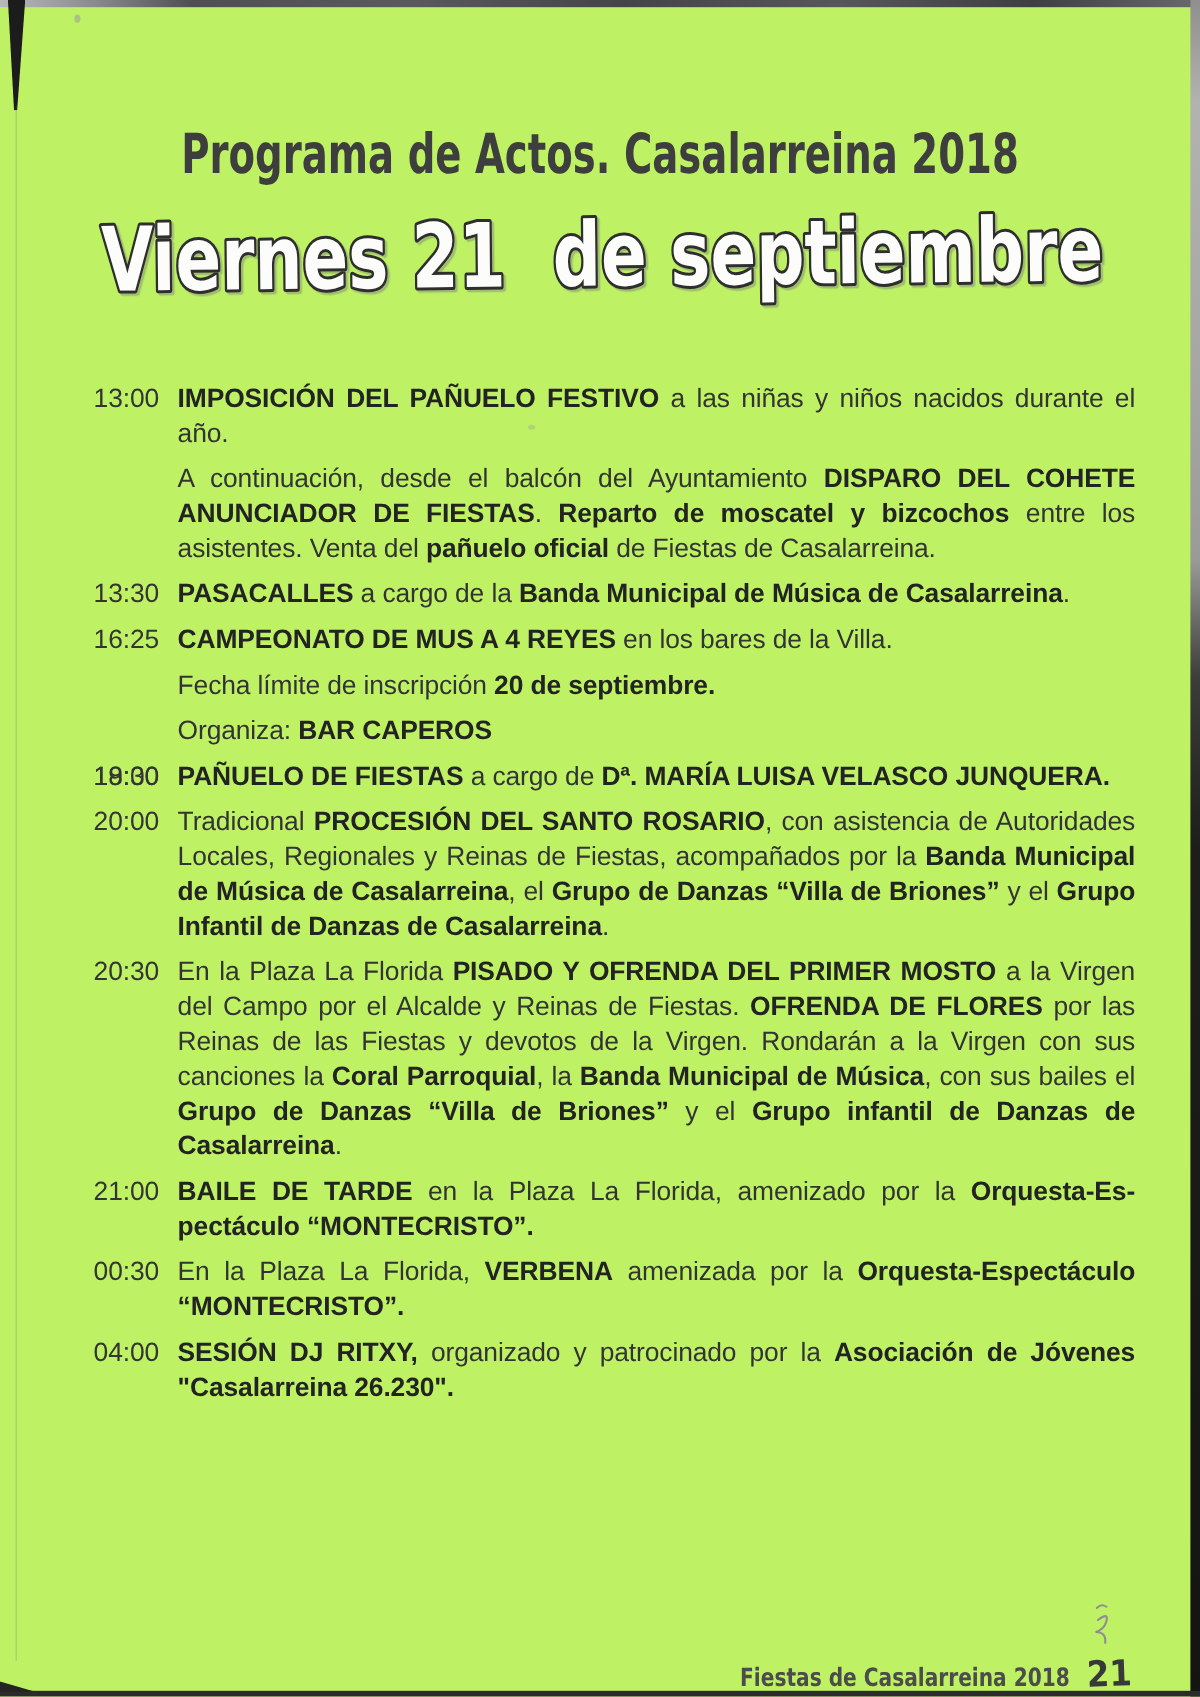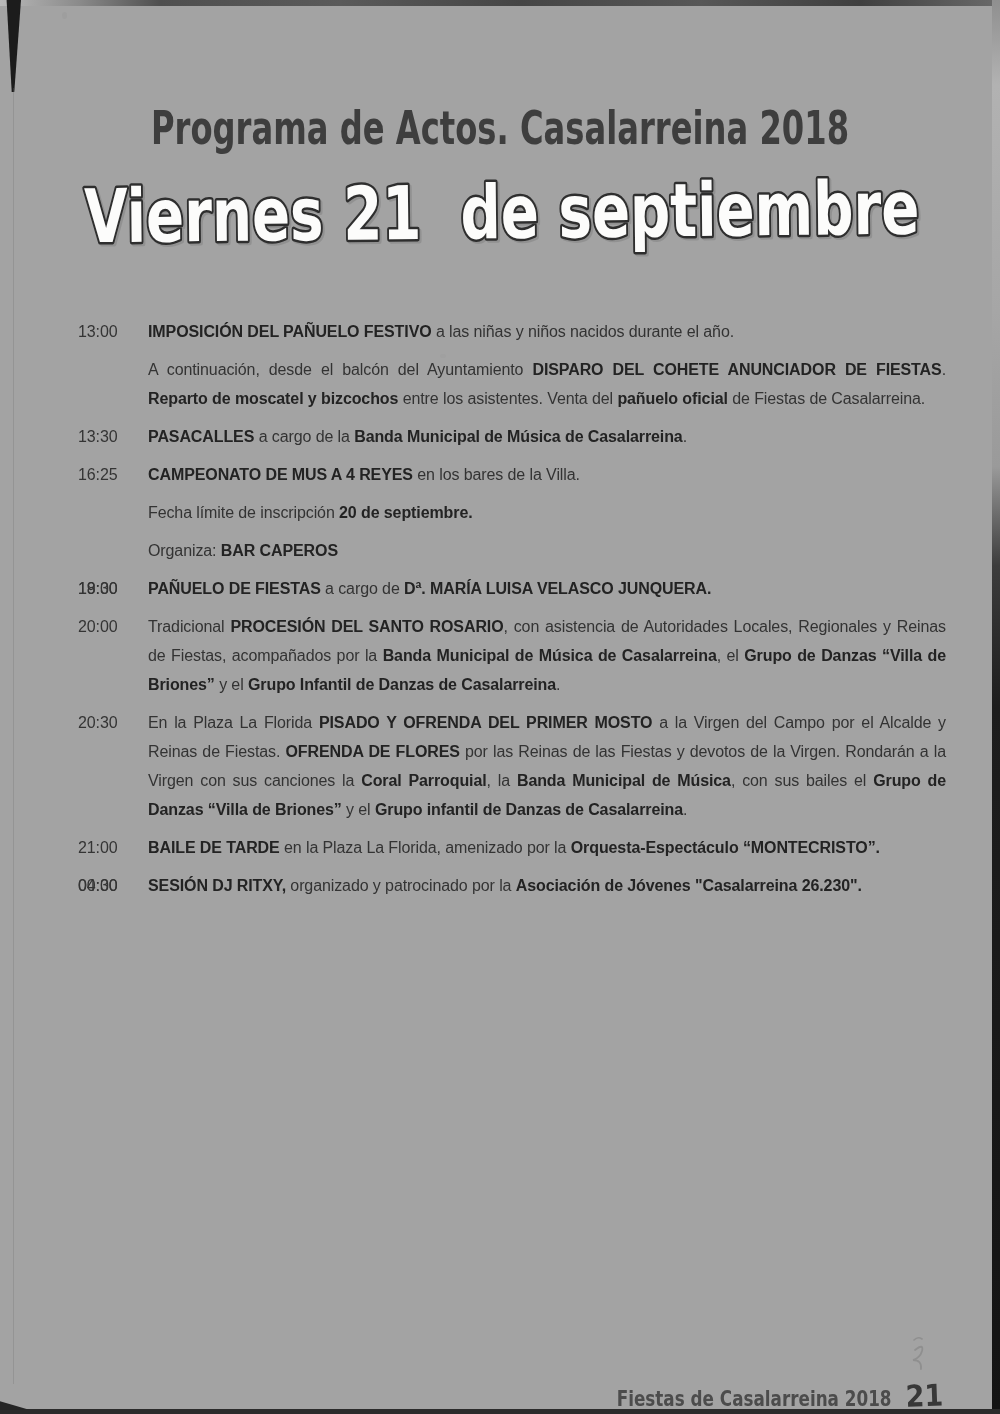--- a/index.html
+++ b/index.html
@@ -1,19 +1,19 @@
 <!DOCTYPE html>
 <html><head>
 <meta charset="utf-8">
 <title>Programa de Actos. Casalarreina 2018</title>
 <style>
   html,body{margin:0;padding:0;background:#e8e8e8;}
   .page{
     position:relative;width:1000px;height:1414px;margin:0 auto;
-    background:#a3a3a3;overflow:hidden;
+    background:#bef264;overflow:hidden;
     font-family:"Liberation Sans",sans-serif;color:#2f2f2f;
   }
   
   .top-band{position:absolute;top:0;left:0;right:0;height:6px;
     background:linear-gradient(90deg,#b9b9b9 0%,#8a8a8a 8%,#4f4f4f 16%,#5a5a5a 34%,#454545 52%,#575757 70%,#3f3f3f 86%,#6a6a6a 100%);}
   .bottom-band{position:absolute;bottom:0;left:0;right:0;height:5px;background:#2b2b2b;}
   .right-band{position:absolute;top:0;right:0;width:8px;height:100%;
     background:linear-gradient(180deg,#8f8f8f 0%,#b2b2b2 6%,#a6a6a6 22%,#9a9a9a 33%,#3c3c3c 40%,#1d1d1d 50%,#141414 100%);}
   .left-wedge{position:absolute;top:0;left:5px;width:16px;height:92px;background:#1c1c1c;
     clip-path:polygon(10% 0,100% 0,58% 100%,42% 100%);}
@@ -29,21 +29,21 @@
     position:absolute;top:103px;left:0;width:100%;margin:0;text-align:center;
     font-family:"DejaVu Sans",sans-serif;font-weight:bold;font-size:46px;line-height:1.1;
     color:#3e3e3e;transform:scaleX(0.70);transform-origin:50% 50%;letter-spacing:0px;
   }
   .day-title-wrap{position:absolute;top:174px;left:80px;width:845px;height:102px;
     filter:drop-shadow(2px 2px 0 rgba(125,125,125,.45));}
   .day-title-wrap svg{display:block;width:845px;height:102px;}
   
   .schedule{position:absolute;top:317px;left:78px;width:868px;}
   .event{position:relative;padding-left:70px;margin:0 0 9px 0;
-    font-size:16px;line-height:29px;text-align:justify;letter-spacing:-0.1px;}
+    font-size:22px;line-height:29px;text-align:justify;letter-spacing:-0.1px;}
   .event .time{position:absolute;left:0;top:0;width:70px;font-weight:normal;color:#343434;}
   .seg-n{font-weight:normal;color:#333333;}
   .seg-b{font-weight:bold;color:#232323;}
   .seg-bi{font-weight:bold;color:#232323;}
   
   .footer{position:absolute;top:1378px;right:54px;white-space:nowrap;}
   .footer-label{display:inline-block;font-family:"DejaVu Sans",sans-serif;font-weight:bold;
     font-size:21px;color:#4c4c4c;transform:scaleX(0.80);transform-origin:100% 80%;}
   .page-number{display:inline-block;font-family:"DejaVu Sans",sans-serif;font-weight:bold;
     font-size:30px;color:#383838;margin-left:8px;transform:rotate(-2deg) scaleX(0.9);transform-origin:50% 80%;}
@@ -81,21 +81,21 @@
       <div class="event"><span class="time"></span><span class="etext"><span class="seg-n">A continuación, desde el balcón del Ayuntamiento </span><span class="seg-b">DISPARO DEL COHETE ANUNCIADOR DE FIESTAS</span><span class="seg-n">. </span><span class="seg-b">Reparto de moscatel y bizcochos</span><span class="seg-n"> entre los asistentes. Venta del </span><span class="seg-b">pañuelo oficial</span><span class="seg-n"> de Fiestas de Casalarreina.</span></span></div>
       <div class="event"><span class="time">13:30</span><span class="etext"><span class="seg-b">PASACALLES</span><span class="seg-n"> a cargo de la </span><span class="seg-b">Banda Municipal de Música de Casalarrei­na</span><span class="seg-n">.</span></span></div>
       <div class="event"><span class="time">16:25</span><span class="etext"><span class="seg-b">CAMPEONATO DE MUS A 4 REYES</span><span class="seg-n"> en los bares de la Villa.</span></span></div>
       <div class="event"><span class="time"></span><span class="etext"><span class="seg-n">Fecha límite de inscripción </span><span class="seg-b">20 de septiembre.</span></span></div>
       <div class="event"><span class="time"></span><span class="etext"><span class="seg-n">Organiza: </span><span class="seg-b">BAR CAPEROS</span></span></div>
       <div class="event"><span class="time">18:00</span></div>
       <div class="event"><span class="time">19:30</span><span class="etext"><span class="seg-b">PAÑUELO DE FIESTAS</span><span class="seg-n"> a cargo de </span><span class="seg-b">Dª. MARÍA LUISA VELASCO JUNQUE­RA.</span></span></div>
       <div class="event"><span class="time">20:00</span><span class="etext"><span class="seg-n">Tradicional </span><span class="seg-b">PROCESIÓN DEL SANTO ROSARIO</span><span class="seg-n">, con asistencia de Au­toridades Locales, Regionales y Reinas de Fiestas, acompañados por la </span><span class="seg-b">Banda Municipal de Música de Casalarreina</span><span class="seg-n">, el </span><span class="seg-b">Grupo de Danzas </span><span class="seg-bi">“Villa de Briones”</span><span class="seg-n"> y el </span><span class="seg-b">Grupo Infantil de Danzas de Casalarreina</span><span class="seg-n">.</span></span></div>
       <div class="event"><span class="time">20:30</span><span class="etext"><span class="seg-n">En la Plaza La Florida </span><span class="seg-b">PISADO Y OFRENDA DEL PRIMER MOSTO</span><span class="seg-n"> a la Vir­gen del Campo por el Alcalde y Reinas de Fiestas. </span><span class="seg-b">OFRENDA DE FLORES</span><span class="seg-n"> por las Reinas de las Fiestas y devotos de la Virgen. Rondarán a la Virgen con sus canciones la </span><span class="seg-b">Coral Parroquial</span><span class="seg-n">, la </span><span class="seg-b">Banda Municipal de Música</span><span class="seg-n">, con sus bailes el </span><span class="seg-b">Grupo de Danzas </span><span class="seg-bi">“Villa de Briones”</span><span class="seg-n"> y el </span><span class="seg-b">Grupo infantil de Danzas de Casalarreina</span><span class="seg-n">.</span></span></div>
       <div class="event"><span class="time">21:00</span><span class="etext"><span class="seg-b">BAILE DE TARDE</span><span class="seg-n"> en la Plaza La Florida, amenizado por la </span><span class="seg-b">Orquesta-Es­pectáculo </span><span class="seg-bi">“MONTECRISTO”</span><span class="seg-b">.</span></span></div>
-      <div class="event"><span class="time">00:30</span></div>
+      <div class="event"><span class="time">00:30</span><span class="etext"><span class="seg-n">En la Plaza La Florida, </span><span class="seg-b">VERBENA</span><span class="seg-n"> amenizada por la </span><span class="seg-b">Orquesta-Espectáculo </span><span class="seg-bi">“MONTECRISTO”</span><span class="seg-b">.</span></span></div>
       <div class="event"><span class="time">04:00</span><span class="etext"><span class="seg-b">SESIÓN DJ RITXY,</span><span class="seg-n"> organizado y patrocinado por la </span><span class="seg-b">Asociación de Jóve­nes "Casalarreina 26.230".</span></span></div>
     </div>
 
   <div class="footer">
     <span class="footer-label">Fiestas de Casalarreina 2018</span>
     <span class="page-number">21</span>
   </div>
 
 </div>
 

